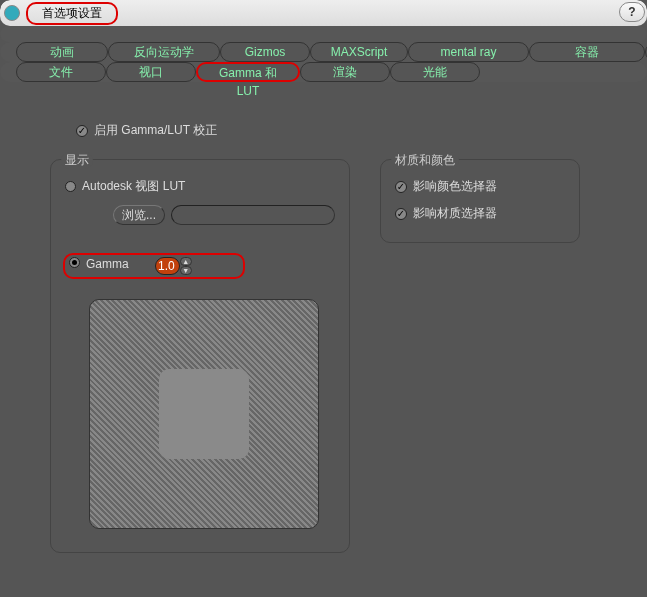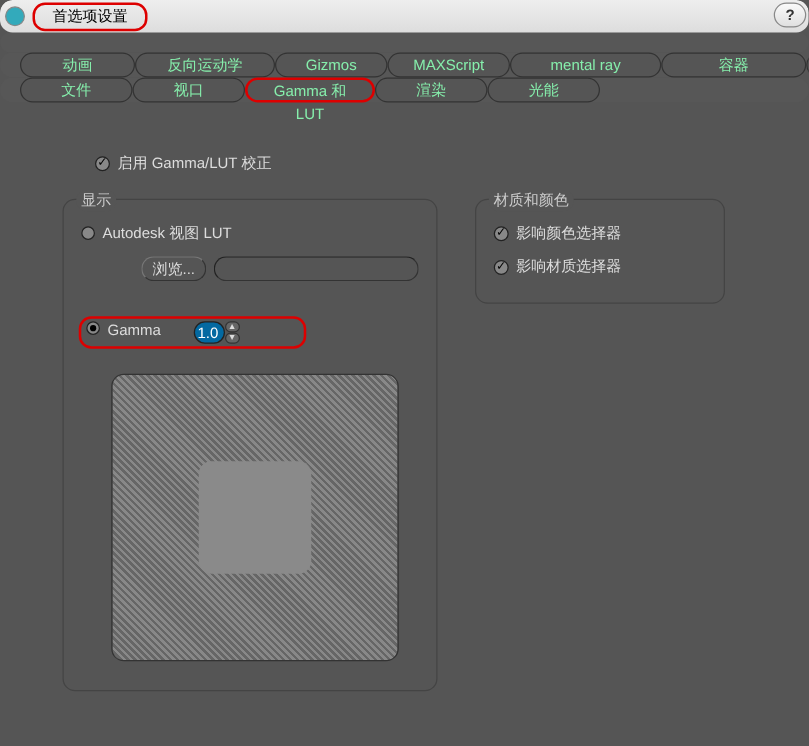--- a/index.html
+++ b/index.html
@@ -21,21 +21,21 @@
   .group-display { width: 300px; height: 394px; }
   .group-mat { width: 200px; height: 84px; }
   .radio-row { display: flex; align-items: center; gap: 6px; margin-bottom: 10px; }
   .radio { width: 11px; height: 11px; border-radius: 50%; background: #888; border: 1px solid #222; display: inline-block; position: relative; }
   .radio.sel::after { content: ""; width: 5px; height: 5px; background: #000; border-radius: 50%; position: absolute; left: 2px; top: 2px; }
   .browse-row { display: flex; gap: 6px; margin-left: 16px; margin-bottom: 28px; }
   .btn { height: 20px; padding: 0 8px; background: #555; border: 1px solid #333; border-top-color: #777; border-left-color: #777; color: #ddd; line-height: 18px; cursor: pointer; margin-left: 32px; }
   .path-input { flex: 1; height: 20px; background: #555; border: 1px solid #333; border-top-color: #222; border-left-color: #222; }
   .gamma-row { display: flex; align-items: flex-start; gap: 6px; border: 2px solid #d00; padding: 2px 4px; margin-left: -2px; width: 182px; }
   .spinner { display: flex; align-items: stretch; margin-left: 20px; }
-  .spinner-input { width: 25px; height: 18px; background: #0369a1; border: 1px solid #222; color: #fff; text-align: right; padding-right: 4px; line-height: 16px; }
+  .spinner-input { width: 25px; height: 18px; background: #c2410c; border: 1px solid #222; color: #fff; text-align: right; padding-right: 4px; line-height: 16px; }
   .spinner-btns { display: flex; flex-direction: column; }
   .spin-btn { width: 12px; height: 9px; background: #666; border: 1px solid #333; display: flex; align-items: center; justify-content: center; font-size: 7px; line-height: 7px; }
   .preview { margin-top: 20px; margin-left: 24px; width: 230px; height: 230px; border: 1px solid #333; background: repeating-linear-gradient(45deg,#666 0 2px,#888 2px 4px); display: flex; align-items: center; justify-content: center; }
   .preview-inner { width: 90px; height: 90px; background: #8a8a8a; }
 </style>
 </head>
 <body>
 
 <div class="titlebar">
   <span class="titlebar-icon"></span>

